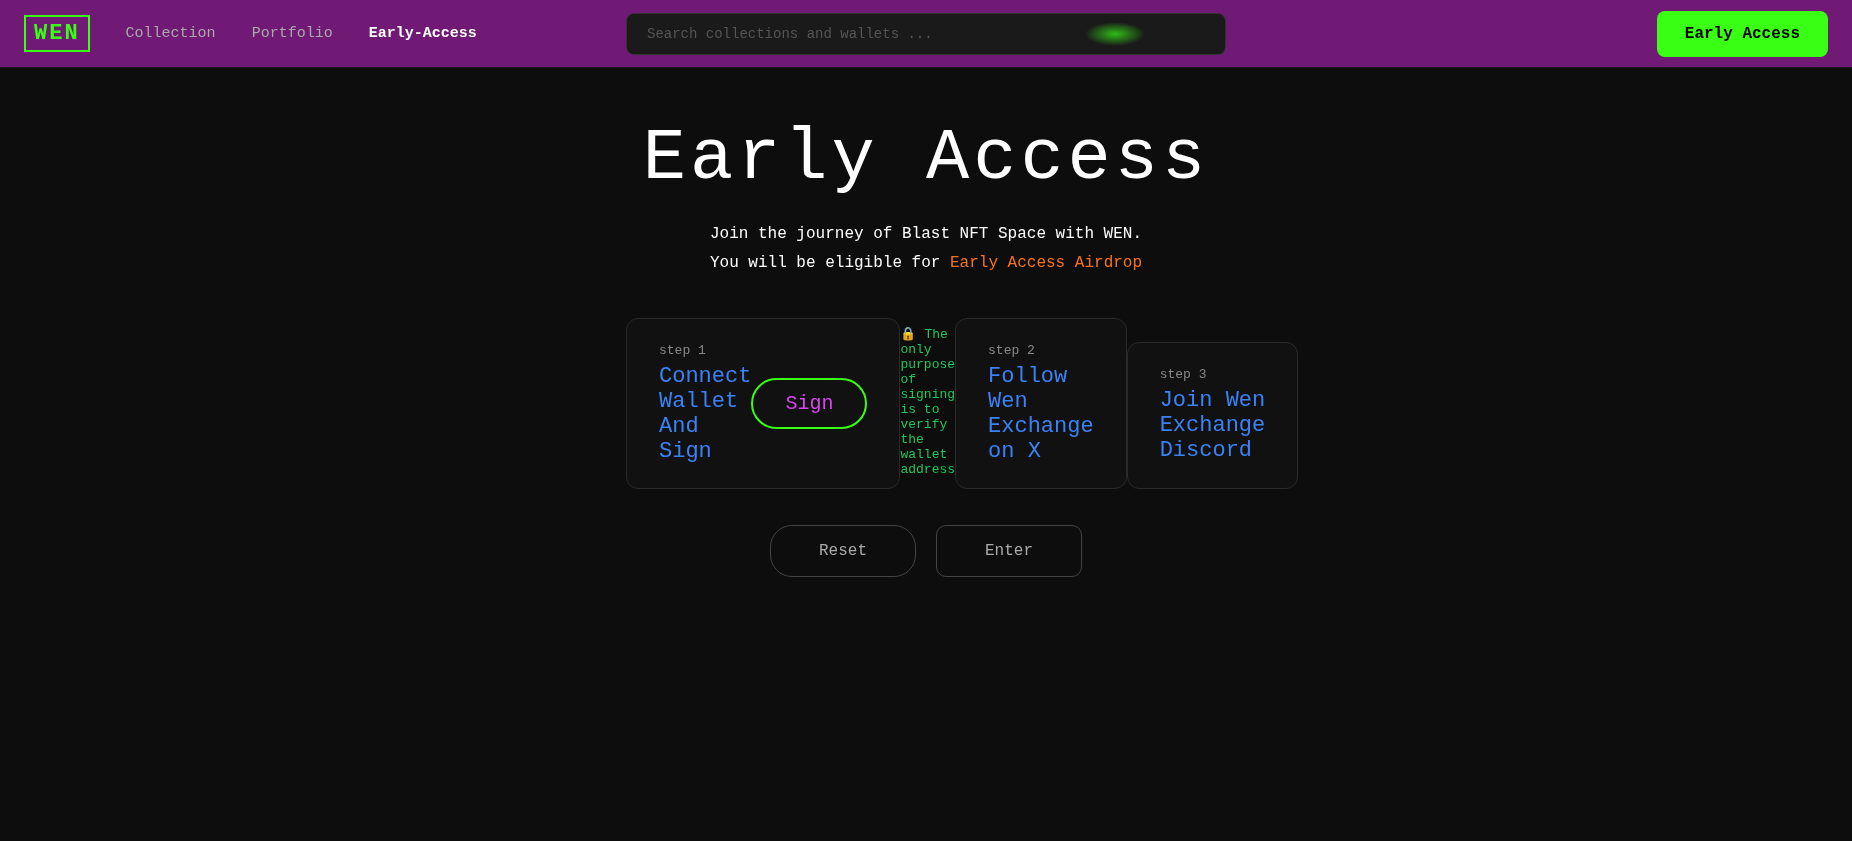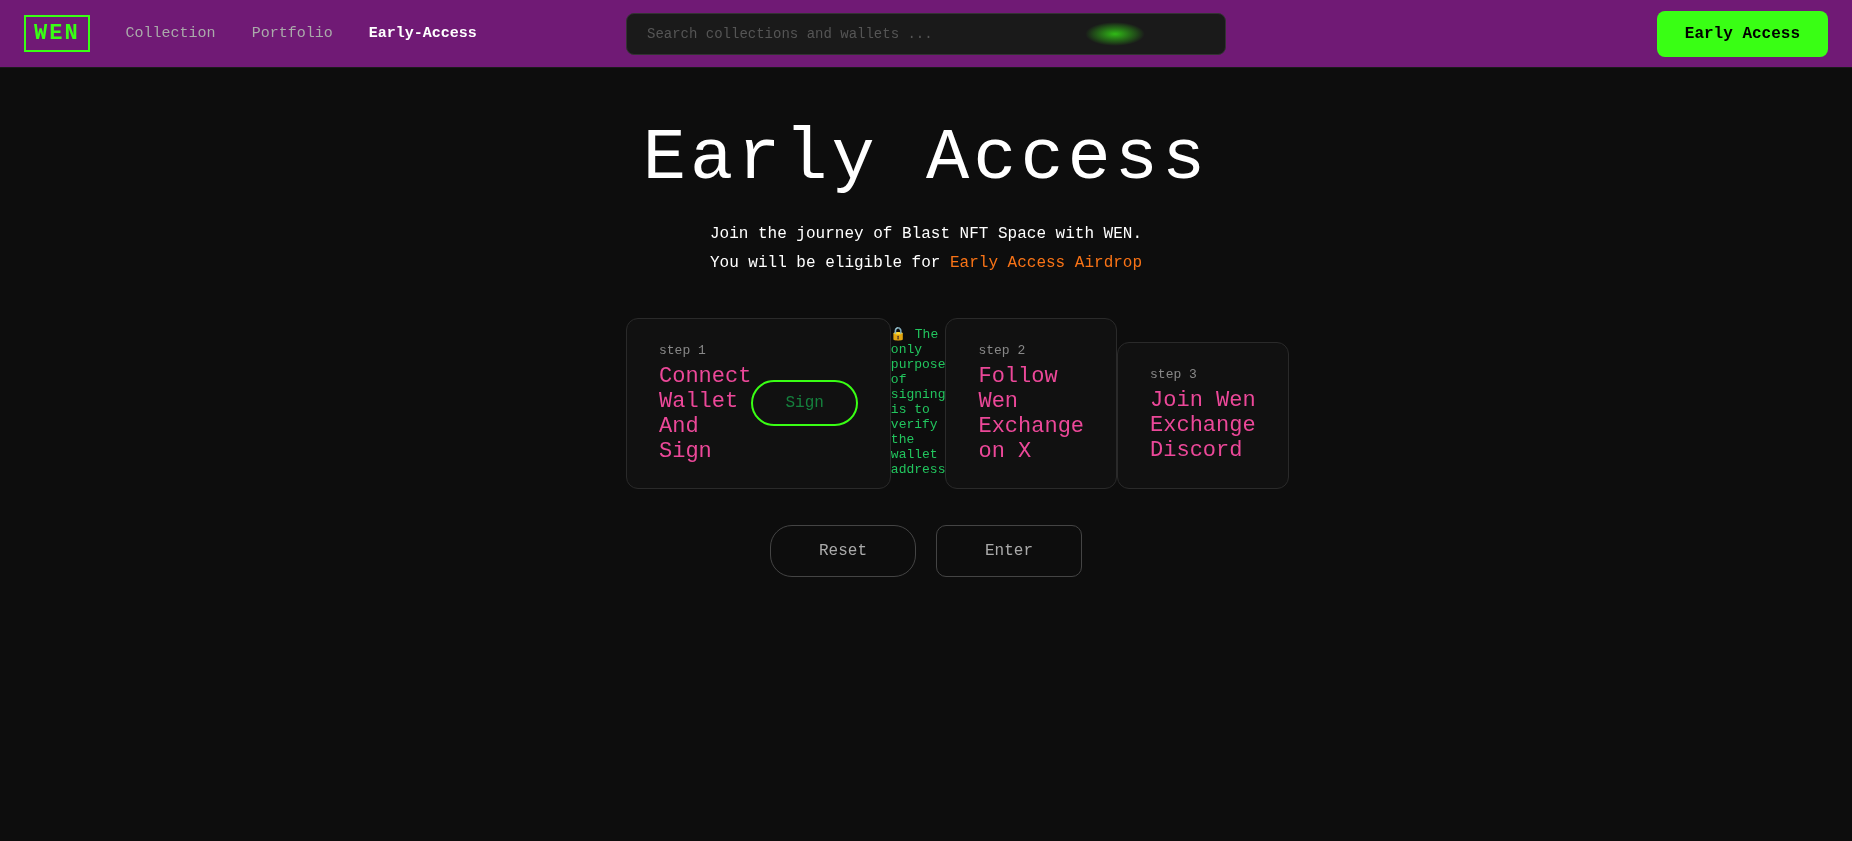--- a/index.html
+++ b/index.html
@@ -176,32 +176,32 @@
 
     .step-label {
       font-size: 13px;
       color: #888888;
       font-family: 'Courier New', Courier, monospace;
       margin-bottom: 6px;
     }
 
     .step-title {
       font-size: 22px;
-      color: #ec4899;
+      color: #3b82f6;
       font-family: 'Courier New', Courier, monospace;
       font-weight: normal;
     }
 
     .sign-btn {
       background-color: transparent;
-      color: #15803d;
+      color: #d946ef;
       border: 2px solid #39ff14;
       border-radius: 30px;
       padding: 12px 32px;
-      font-size: 16px;
+      font-size: 20px;
       font-family: 'Courier New', Courier, monospace;
       cursor: pointer;
       white-space: nowrap;
     }
 
     .step-note {
       font-size: 13px;
       color: #22c55e;
       font-family: 'Courier New', Courier, monospace;
       padding: 8px 0 12px 0;

